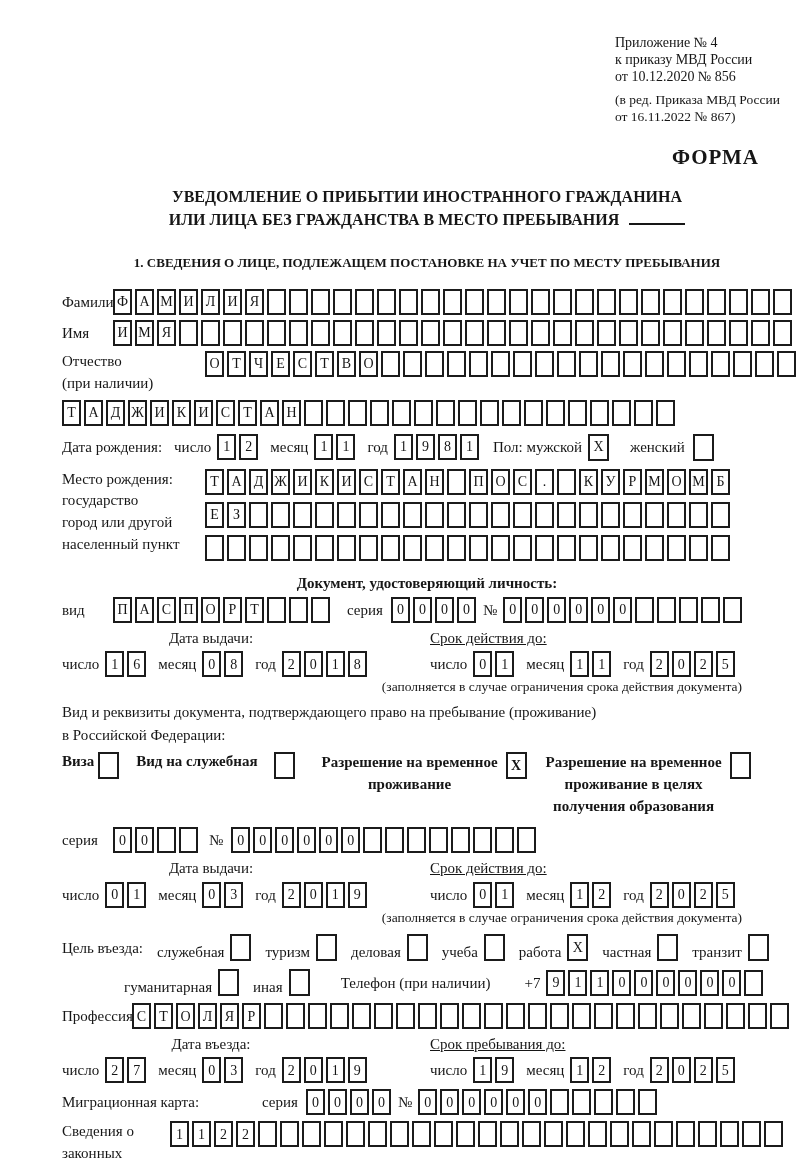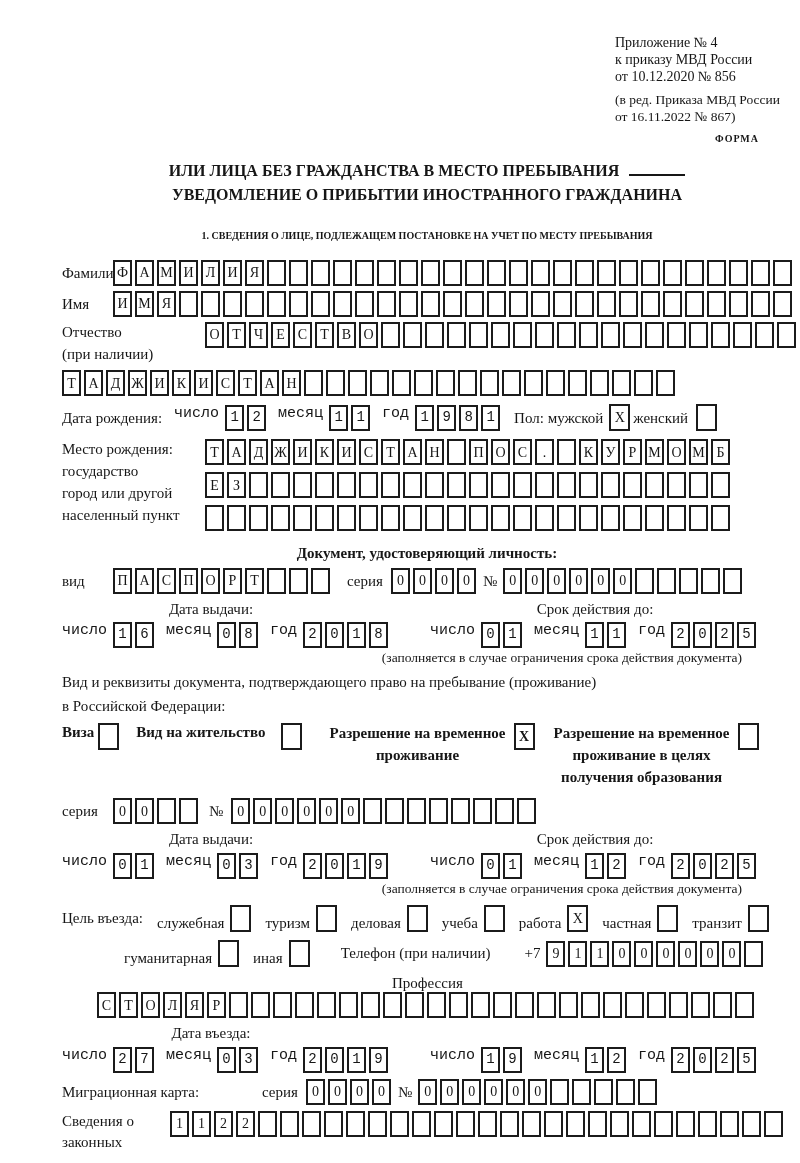--- a/index.html
+++ b/index.html
@@ -4,44 +4,44 @@
 <style>
   html,body{margin:0;padding:0;background:#ffffff;}
   body{
     width:800px;height:1163px;box-sizing:border-box;
     padding:34px 8px 0 62px;overflow:hidden;
     font-family:"Liberation Serif","DejaVu Serif",serif;
     color:#161616;font-size:15px;line-height:1.22;
   }
   .hdr{position:relative;left:553px;width:225px;font-size:14px;}
   .hdr .sub{margin-top:7px;font-size:13.5px;}
-  .forma{text-align:right;padding-right:33px;font-weight:bold;font-size:10px;margin-top:8px;letter-spacing:1px;}
+  .forma{text-align:right;padding-right:33px;font-weight:bold;font-size:21px;margin-top:20px;letter-spacing:1px;}
   .title{text-align:center;font-weight:bold;font-size:16px;margin-top:14px;line-height:1.45;}
   .blank-line{display:inline-block;width:56px;border-bottom:2px solid #161616;margin-left:10px;height:14px;}
-  .sec-head{font-weight:bold;font-size:10px;margin-top:24px;text-align:center;}
+  .sec-head{font-weight:bold;font-size:13px;margin-top:24px;text-align:center;}
   .row{display:flex;align-items:flex-start;margin-top:5px;}
   .row.c{align-items:center;}
   .lbl{flex:none;}
   .cells{display:inline-flex;flex:none;flex-wrap:nowrap;}
   .cell{
     display:inline-flex;flex:none;align-items:center;justify-content:center;
     width:15px;height:22px;border:2px solid #1b1b1b;margin-right:3px;
     font-size:14px;background:#fff;
   }
   .cb .cell{width:17px;height:23px;}
   .w51{width:51px;}  .w70{width:70px;}  .w108{width:108px;} .w116{width:116px;} .w143{width:143px;}
   .mt8{margin-top:8px;}
   .stack>.cells{display:flex;margin-bottom:7px;}
   .dh{display:flex;margin-top:6px;}
   .dh .h1{width:368px;text-align:center;padding-right:70px;box-sizing:border-box;}
-  .dh .h2{width:330px;text-align:center;}
+  .dh .h2{width:330px;text-decoration:underline;}
   .dr{display:flex;align-items:center;margin-top:4px;}
   .dr .half{display:flex;align-items:center;}
   .dr .half.l{width:368px;}
-  .dg{display:inline-flex;align-items:flex-start;margin-right:9px;font-family:Liberation Mono, monospace;}
+  .dg{display:inline-flex;align-items:center;margin-right:9px;}
   .dg .lbl{margin-right:6px;}
   .note-r{font-size:13.5px;text-align:right;padding-right:50px;margin-top:2px;}
   .doc-head{text-align:center;font-weight:bold;margin-top:6px;}
   .opt{display:flex;align-items:flex-start;font-weight:bold;}
   .opt .t{text-align:center;}
   .opt .cells{margin-left:8px;margin-top:0;}
   .opts{display:flex;align-items:flex-start;margin-top:8px;}
   .purpose{display:flex;align-items:center;margin-top:8px;}
   .purpose .pi{display:flex;align-items:flex-end;margin-right:11px;}
   .purpose .pi .lbl{margin-right:6px;}
@@ -56,22 +56,22 @@
   <div>от 10.12.2020 № 856</div>
   <div class="sub">
     <div>(в ред. Приказа МВД России</div>
     <div>от 16.11.2022 № 867)</div>
   </div>
 </div>
 
 <div class="forma">ФОРМА</div>
 
 <div class="title">
+  <div>УВЕДОМЛЕНИЕ О ПРИБЫТИИ ИНОСТРАННОГО ГРАЖДАНИНА</div>
   <div><span>ИЛИ ЛИЦА БЕЗ ГРАЖДАНСТВА В МЕСТО ПРЕБЫВАНИЯ</span><span class="blank-line"></span></div>
-  <div>УВЕДОМЛЕНИЕ О ПРИБЫТИИ ИНОСТРАННОГО ГРАЖДАНИНА</div>
 </div>
 
 <div class="sec-head">1. СВЕДЕНИЯ О ЛИЦЕ, ПОДЛЕЖАЩЕМ ПОСТАНОВКЕ НА УЧЕТ ПО МЕСТУ ПРЕБЫВАНИЯ</div>
 
 <div class="row c" style="margin-top:18px;">
   <span class="lbl w51">Фамилия</span>
   <span class="cells">
       <span class="cell">Ф</span>
       <span class="cell">А</span>
       <span class="cell">М</span>
@@ -234,21 +234,21 @@
         <span class="cell">1</span>
         <span class="cell">9</span>
         <span class="cell">8</span>
         <span class="cell">1</span>
       </span>
     </span>
   <span class="lbl" style="margin-left:2px;margin-right:6px;">Пол: мужской</span>
   <span class="cells cb">
       <span class="cell">X</span>
     </span>
-  <span class="lbl" style="margin-right:8px;">женский</span>
+  <span class="lbl" style="margin-left:18px;margin-right:8px;">женский</span>
   <span class="cells cb">
       <span class="cell"></span>
     </span>
 </div>
 
 <div class="row mt8">
   <span class="lbl w143 labelcol">
     <div>Место рождения:</div>
     <div>государство</div>
     <div>город или другой</div>
@@ -437,21 +437,21 @@
 <div class="row">в Российской Федерации:</div>
 
 <div class="opts">
   <span class="opt" style="margin-right:14px;">
     <span class="t">Виза</span>
     <span class="cells cb" style="margin-left:4px;">
         <span class="cell"></span>
       </span>
   </span>
   <span class="opt" style="margin-right:24px;">
-    <span class="t">Вид на жительство</span>
+    <span class="t">Вид на служебная</span>
     <span class="cells cb" style="margin-left:16px;">
         <span class="cell"></span>
       </span>
   </span>
   <span class="opt" style="margin-right:16px;">
     <span class="t labelcol">
       <div>Разрешение на временное</div>
       <div>проживание</div>
     </span>
     <span class="cells cb">
@@ -622,21 +622,21 @@
       <span class="cell">0</span>
       <span class="cell">0</span>
       <span class="cell">0</span>
       <span class="cell">0</span>
       <span class="cell">0</span>
       <span class="cell">0</span>
       <span class="cell"></span>
     </span>
 </div>
 
-<div class="row c" style="margin-top:7px;flex-direction:column;">
+<div class="row c" style="margin-top:7px;">
   <span class="lbl w70">Профессия</span>
   <span class="cells">
       <span class="cell">С</span>
       <span class="cell">Т</span>
       <span class="cell">О</span>
       <span class="cell">Л</span>
       <span class="cell">Я</span>
       <span class="cell">Р</span>
       <span class="cell"></span>
       <span class="cell"></span>
@@ -660,20 +660,21 @@
       <span class="cell"></span>
       <span class="cell"></span>
       <span class="cell"></span>
       <span class="cell"></span>
       <span class="cell"></span>
     </span>
 </div>
 
 <div class="dh">
   <span class="h1">Дата въезда:</span>
+  <span class="h2">Срок пребывания до:</span>
 </div>
 <div class="dr">
   <span class="half l">
     <span class="dg">
         <span class="lbl">число</span>
         <span class="cells">
           <span class="cell">2</span>
           <span class="cell">7</span>
         </span>
       </span>

